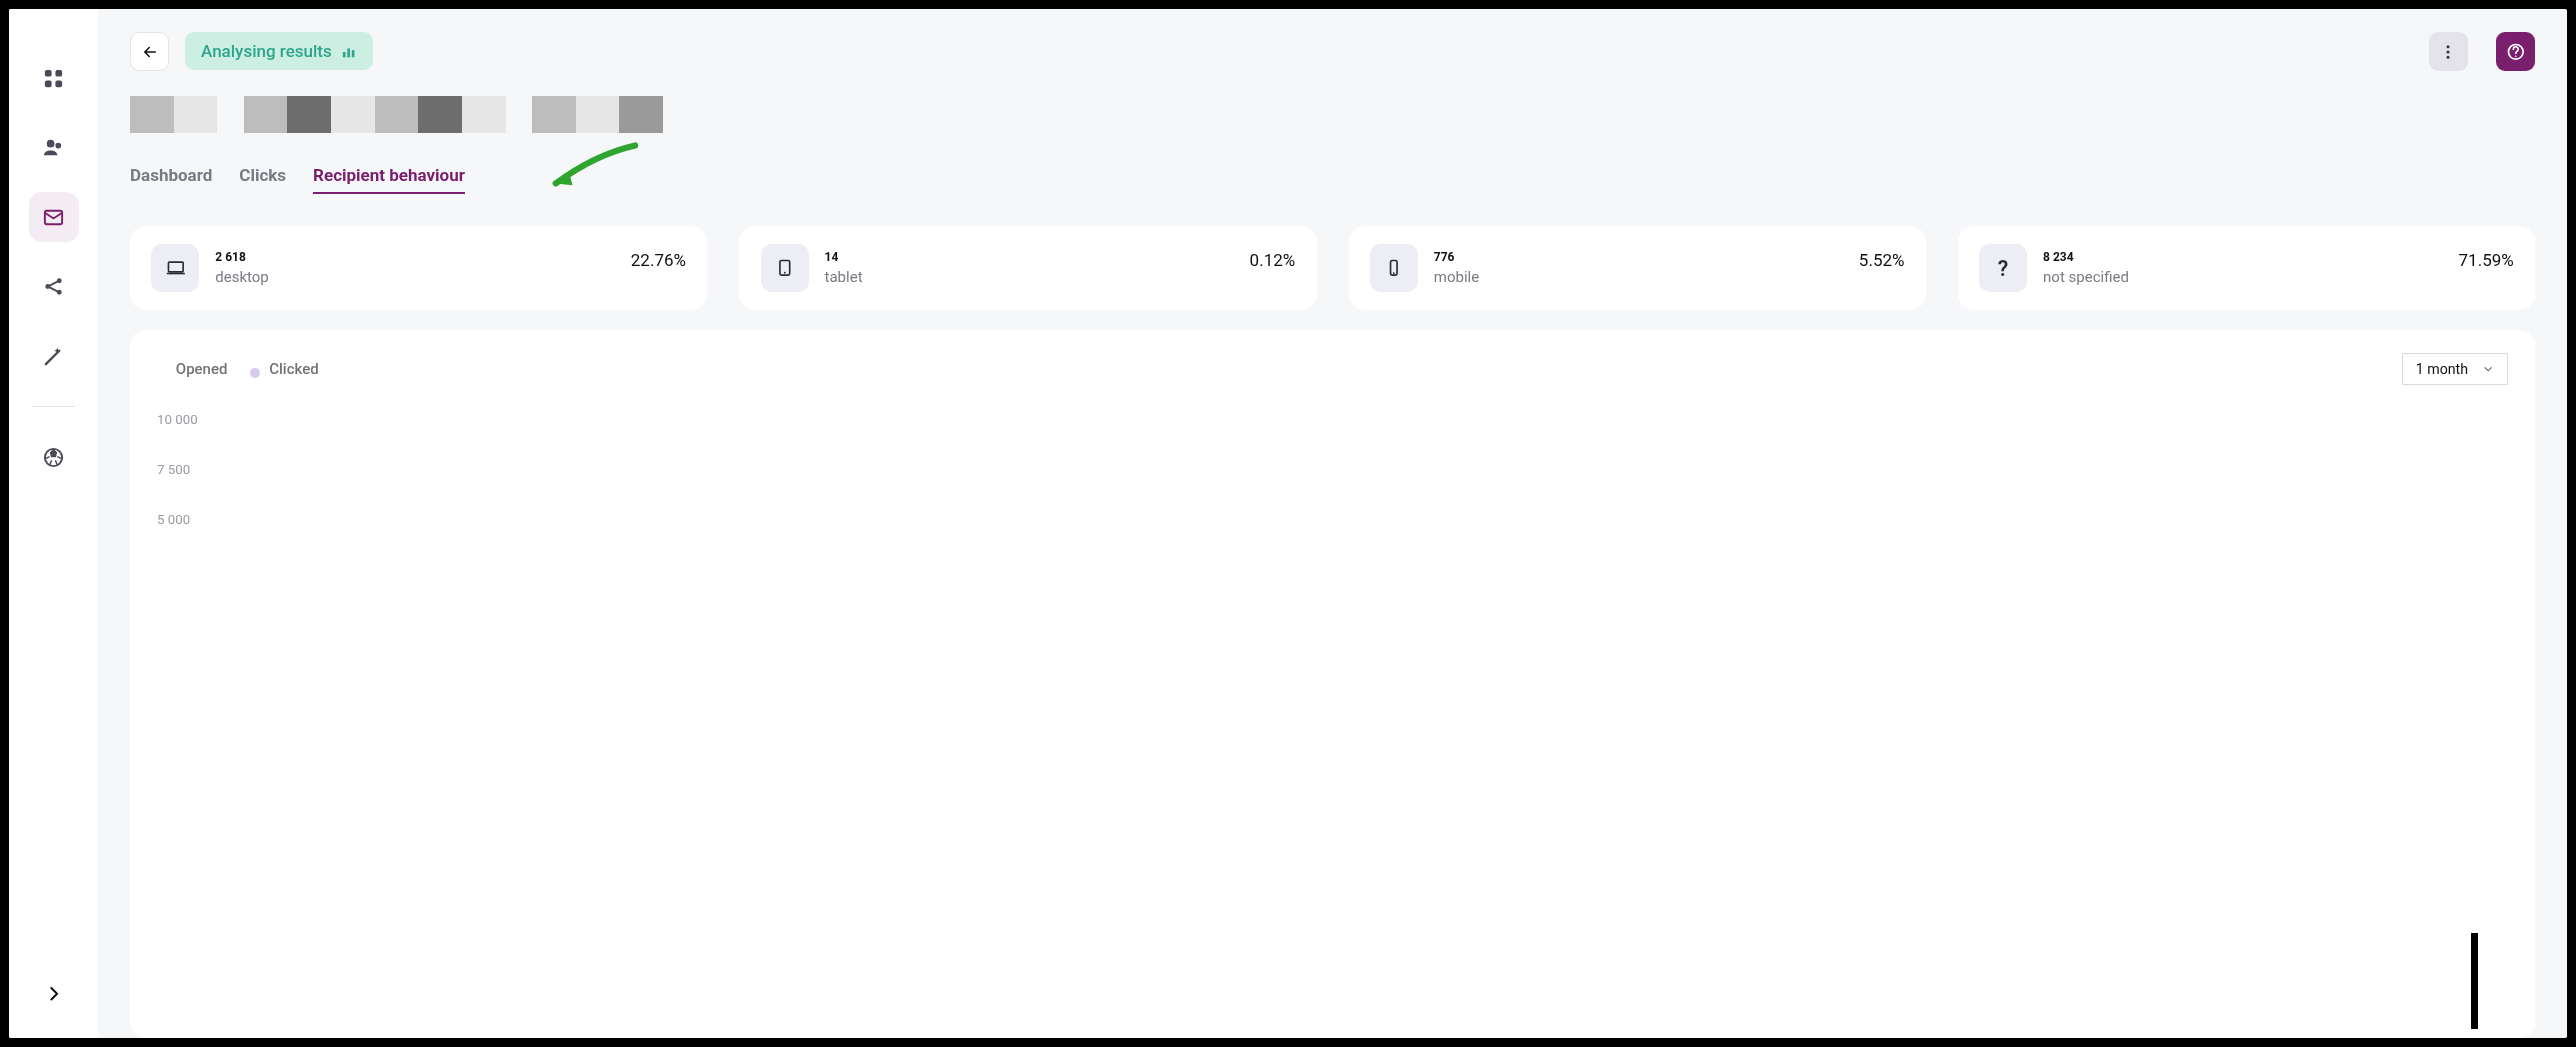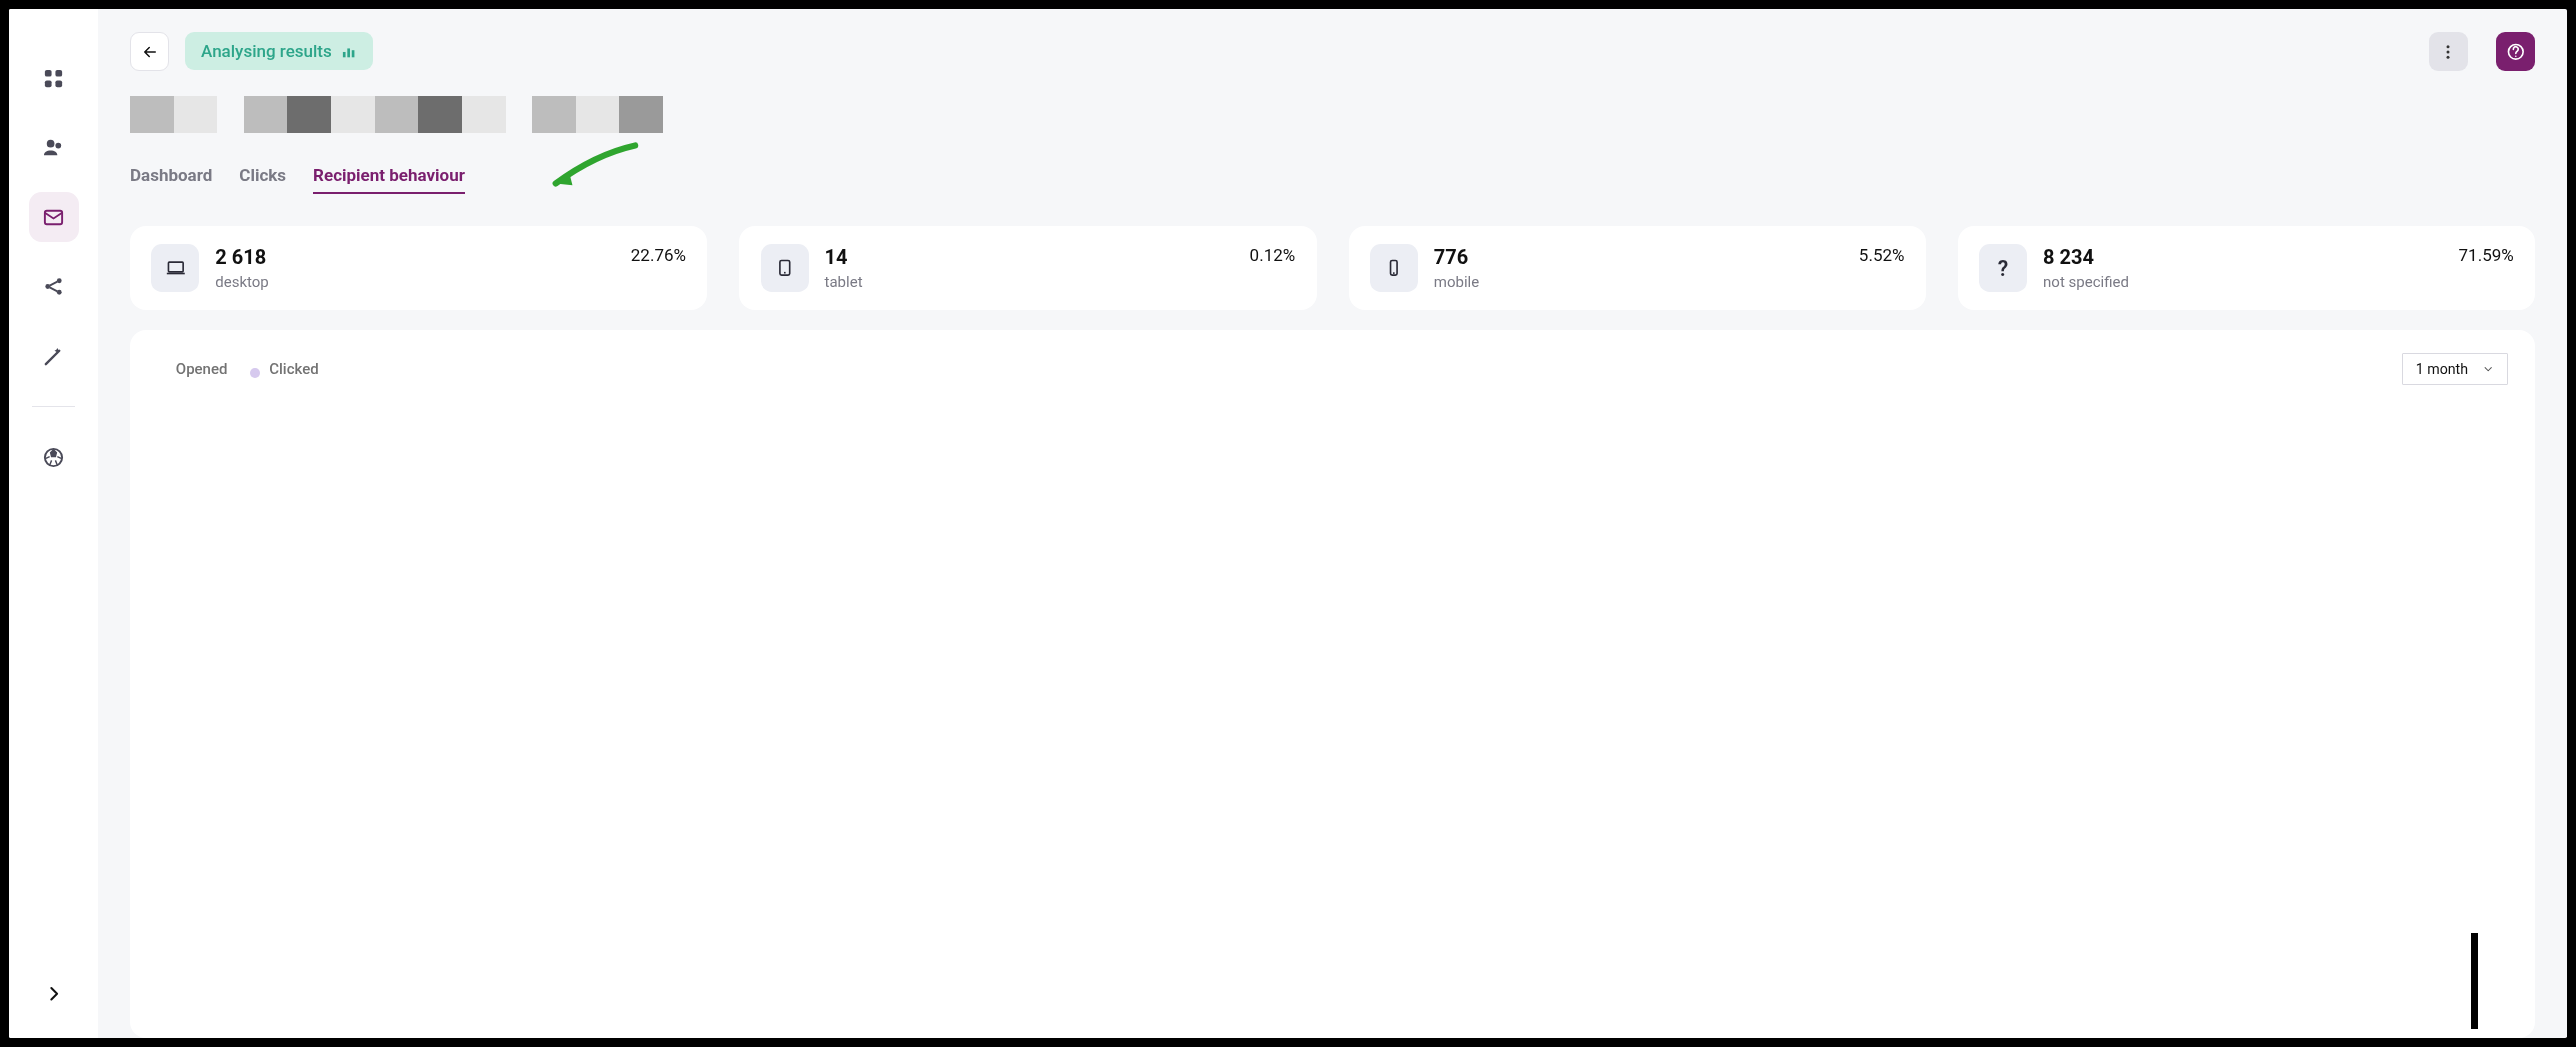--- a/index.html
+++ b/index.html
@@ -149,21 +149,21 @@
     padding:18px 21.3px;
     display:flex;align-items:center;gap:16px;
   }
   .stat-icon{
     width:48px;height:48px;border-radius:10.7px;background:#eceef4;
     display:flex;align-items:center;justify-content:center;flex-shrink:0;
   }
   .stat-icon svg{width:19.6px;height:19.6px;stroke:#2a2a36;fill:none;stroke-width:2;}
   .stat-icon .qmark{font-size:21.3px;font-weight:600;color:#2a2a36;}
   .stat-body{flex:1;display:flex;justify-content:space-between;align-items:flex-start;}
-  .stat-left .num{font-size:20px;font-weight:700;color:#111;}
+  .stat-left .num{font-size:12px;font-weight:700;color:#111;}
   .stat-left .lbl{font-size:15px;color:#7a7a85;margin-top:3.6px;}
   .stat-pct{font-size:17px;color:#111;}
 
   
   .section-title{
     margin-top:36px;
     font-size:19.6px;font-weight:700;color:#1a1a28;
   }
 
   
@@ -394,20 +394,25 @@
         </div>
         <div class="spacer"></div>
         <div class="range-select">
           <span>1 month</span>
           <svg viewBox="0 0 24 24">
               <path d="M6 9l6 6 6-6" fill="none" stroke-width="2" stroke-linecap="round" stroke-linejoin="round"></path>
             </svg>
         </div>
       </div>
 
+      <div class="chart-axis">
+        <div class="tick">10 000</div>
+        <div class="tick">7 500</div>
+        <div class="tick">5 000</div>
+      </div>
     </div>
 
   </div>
 
   <div class="chart-right-bar"></div>
 
 </div>
 
 
 </body></html>

